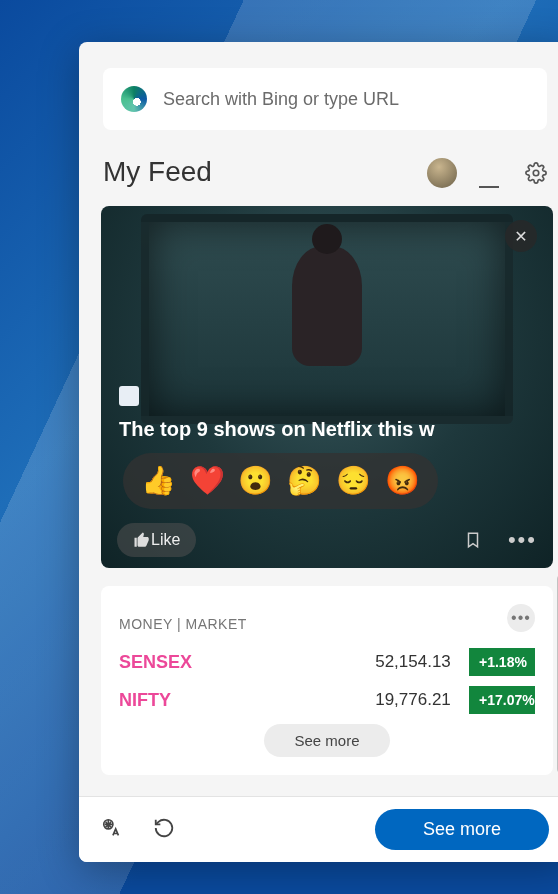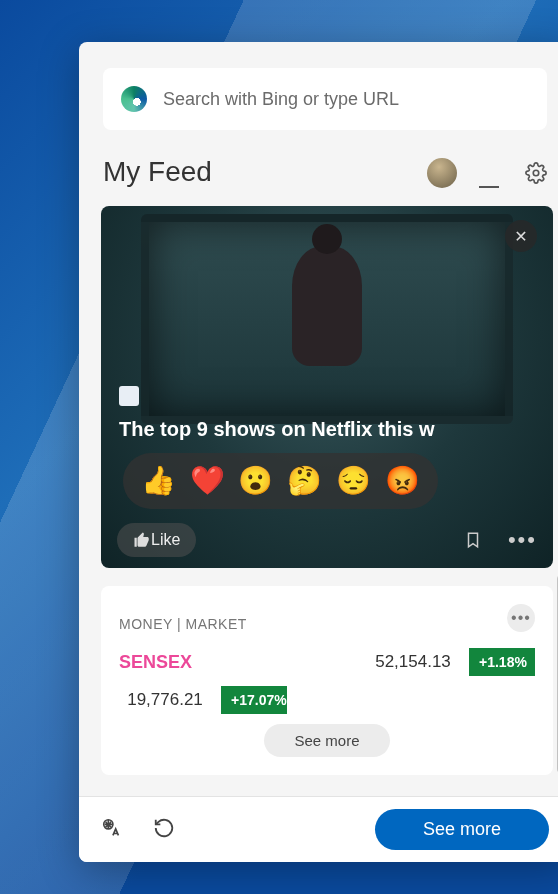--- a/index.html
+++ b/index.html
@@ -361,20 +361,21 @@
       <div class="money-head">
         <div class="money-label">MONEY | MARKET</div>
         <div class="money-more">•••</div>
       </div>
       <div class="stock-row">
         <div class="stock-name">SENSEX</div>
         <div class="stock-value">52,154.13</div>
         <div class="stock-change">+1.18%</div>
       </div>
       <div class="stock-row">
+        <div class="stock-name">NIFTY</div>
         <div class="stock-value">19,776.21</div>
         <div class="stock-change">+17.07%</div>
       </div>
       <div class="see-more-pill">See more</div>
     </div>
 
   </div>
 
   <div class="footer">
     <div class="footer-btn">

